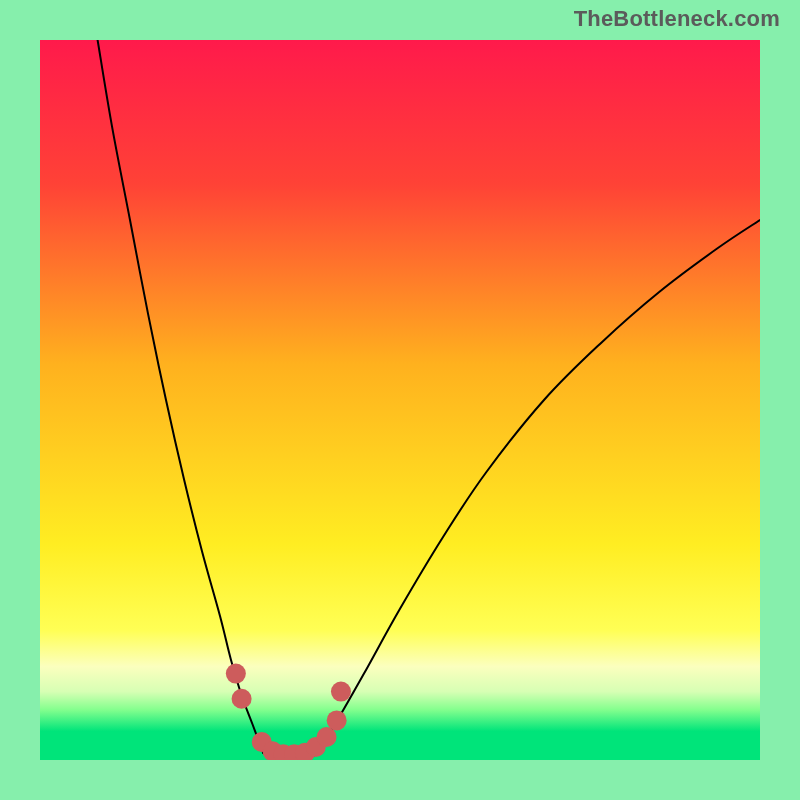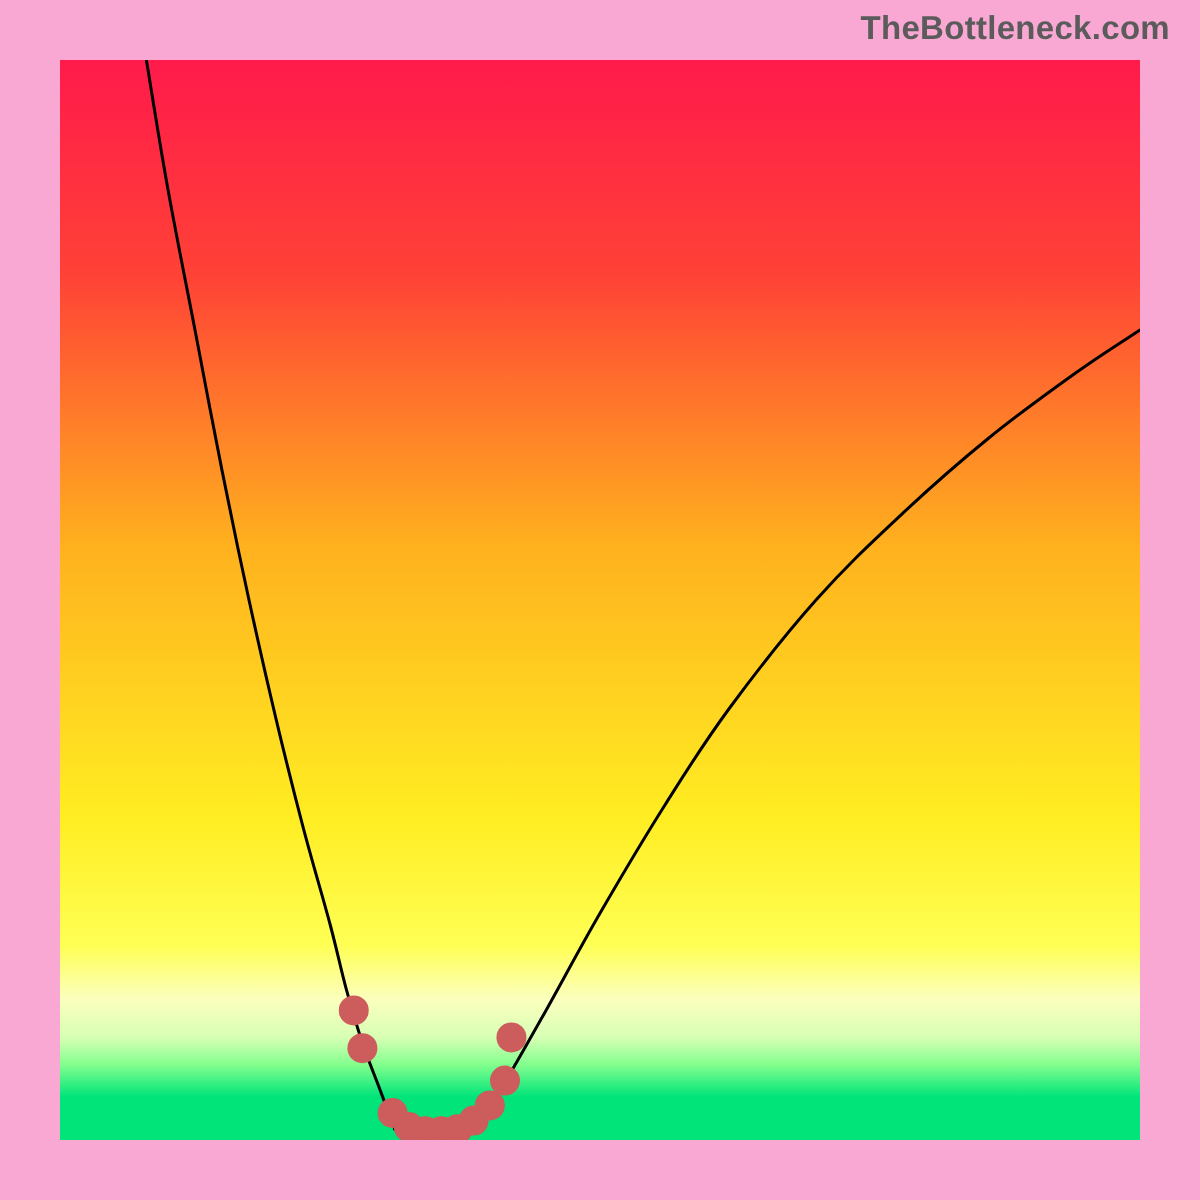--- a/index.html
+++ b/index.html
@@ -9,21 +9,21 @@
     height: 800px;
     background: #000;
     overflow: hidden;
   }
   .frame {
     position: absolute;
     left: 0;
     top: 0;
     width: 800px;
     height: 800px;
-    background: #f9a8d4;
+    background: #86efac;
   }
   .plot-area {
     position: absolute;
     left: 40px;
     top: 40px;
     width: 720px;
     height: 720px;
     overflow: hidden;
   }
   .watermark {

